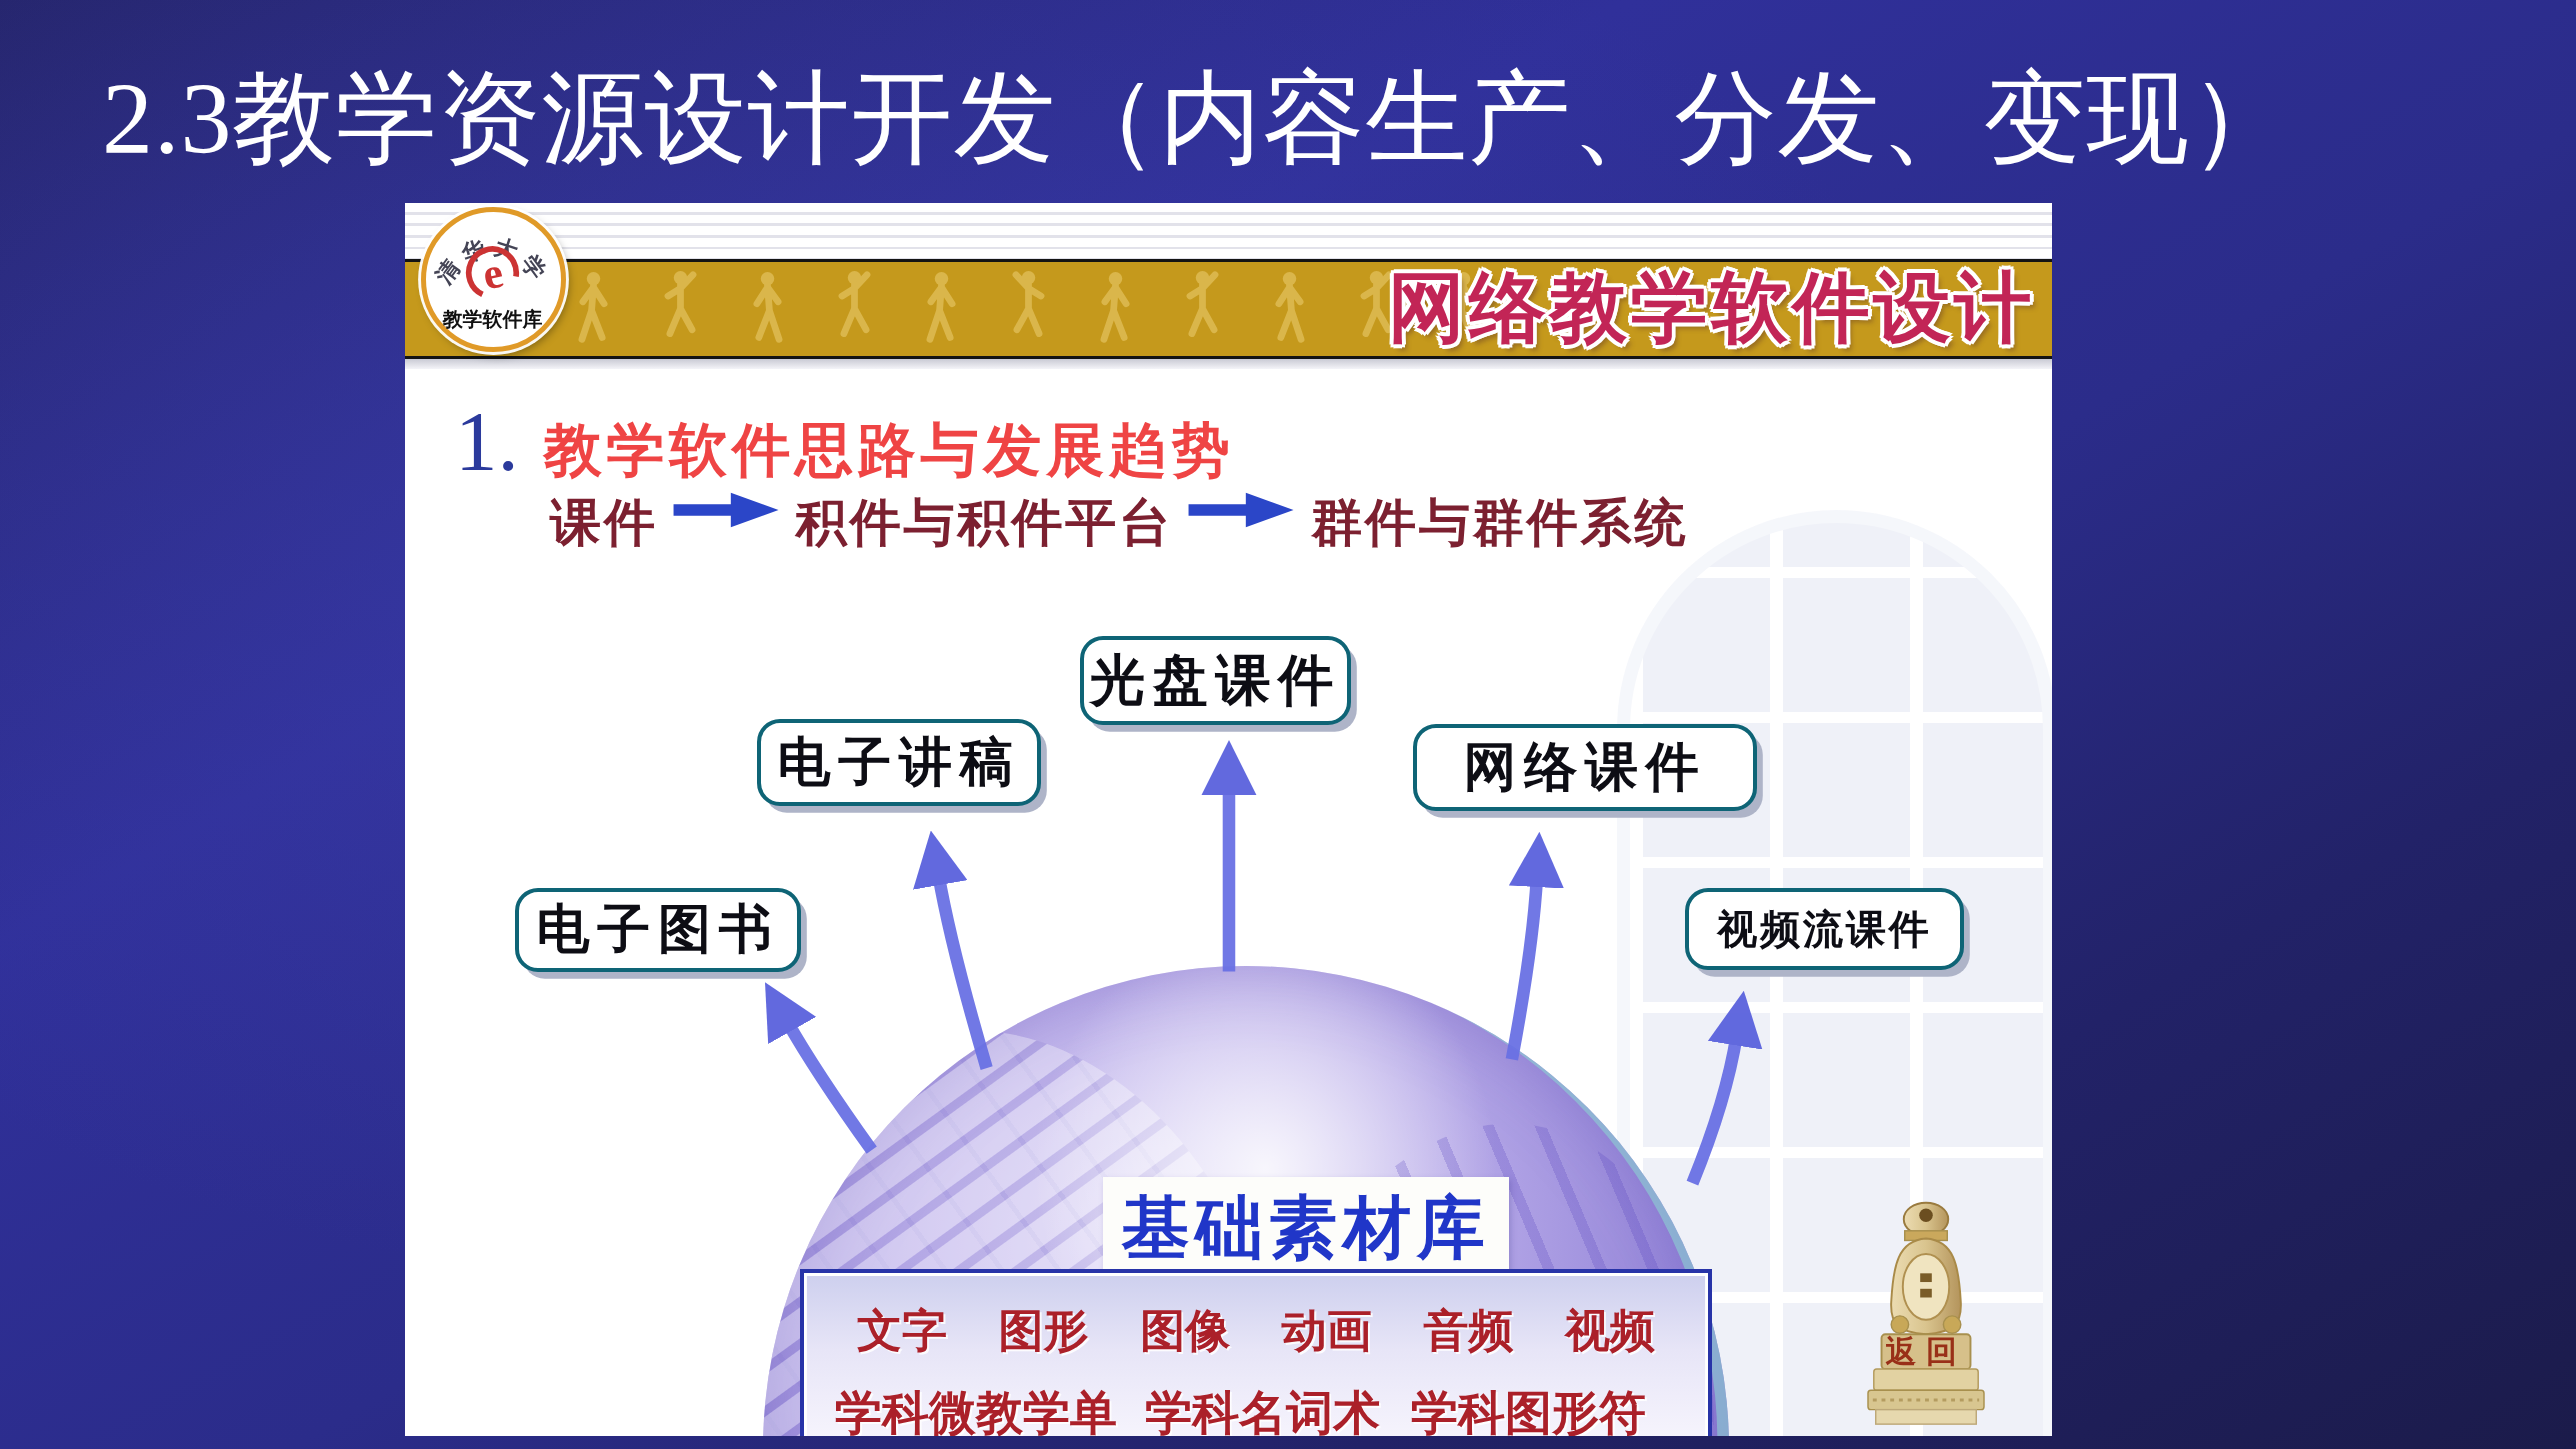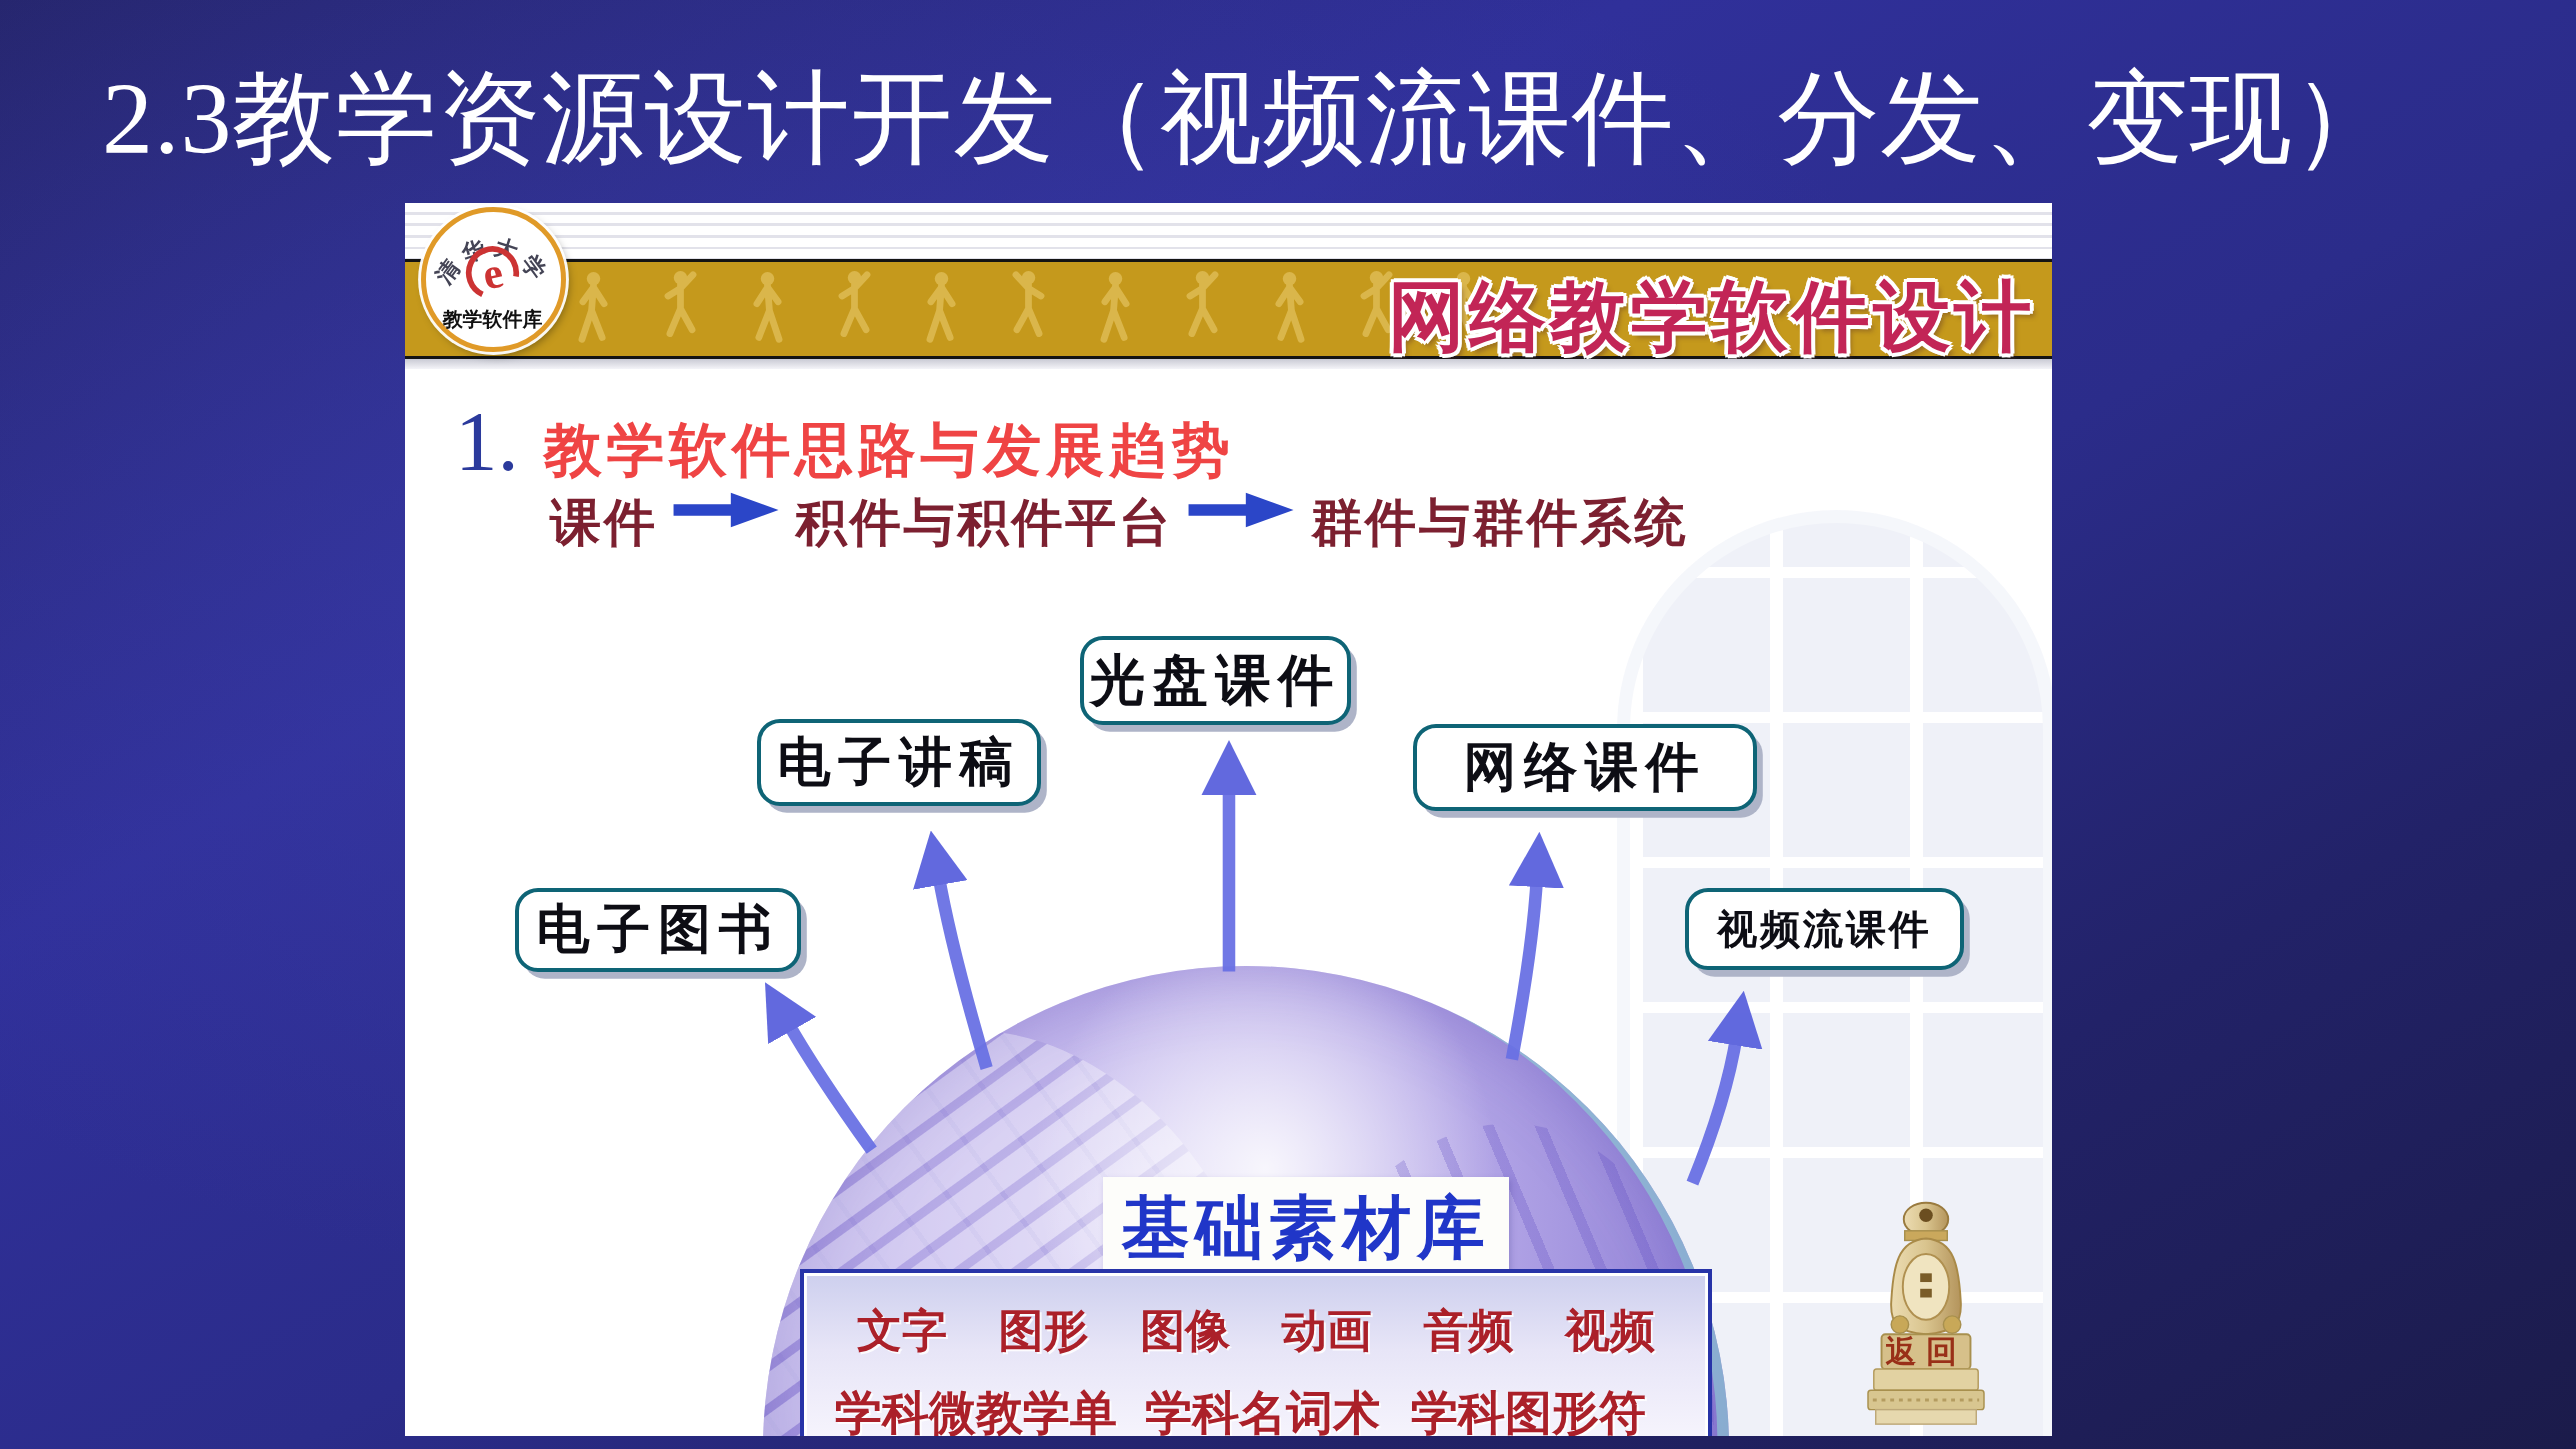--- a/index.html
+++ b/index.html
@@ -34,21 +34,21 @@
   .banner-under{
     position:absolute;left:0;top:156px;width:100%;height:9.7px;
     background:linear-gradient(180deg,#c9cad4,#f4f4f8);
   }
   .figures{
     position:absolute;left:169px;top:7.7px;height:81px;display:flex;gap:48px;
     color:#dcb84e;opacity:.95;
   }
   .figures svg{height:79px;width:39px;}
   .banner-title{
-    position:absolute;left:983px;top:9px;width:666px;
+    position:absolute;left:983px;top:0;width:666px;
     font-size:77px;line-height:91px;font-weight:900;letter-spacing:3.9px;
     color:#c22556;white-space:nowrap;
     text-shadow:-2.9px -2.9px 0 #fff,2.9px -2.9px 0 #fff,-2.9px 2.9px 0 #fff,2.9px 2.9px 0 #fff,
       0 -3.9px 0 #fff,0 3.9px 0 #fff,-3.9px 0 0 #fff,3.9px 0 0 #fff,4.8px 5.8px 4.8px rgba(80,40,40,.4);
   }
   .logo{
     position:absolute;left:15.5px;top:3.9px;width:145px;height:145px;border-radius:50%;
     background:#ffffff;border:5.8px solid #e09a28;box-sizing:border-box;
     box-shadow:0 0 0 2.9px rgba(255,255,255,.95),2.9px 3.9px 8.7px rgba(0,0,0,.35);
     z-index:6;
@@ -151,21 +151,21 @@
     </symbol>
     <symbol id="person-jump" viewBox="0 0 40 82">
       <circle cx="20" cy="8" r="7" fill="currentColor"></circle>
       <path d="M20,15 L20,40 M20,19 L33,5 M20,19 L7,27 M20,40 L9,66 M20,40 L32,62" stroke="currentColor" stroke-width="7" stroke-linecap="round" fill="none"></path>
     </symbol>
   </defs>
 </svg>
 
 <div class="screen">
 
-  <div class="main-title">2.3教学资源设计开发（视频流课件、分发、变现）</div>
+  <div class="main-title">2.3教学资源设计开发（内容生产、分发、变现）</div>
 
   <div class="slide">
 
     <div class="stripes"></div>
 
     <div class="banner">
       <div class="figures">
         <svg viewBox="0 0 40 82">
             <use href="#person-walk"></use>
           </svg>

